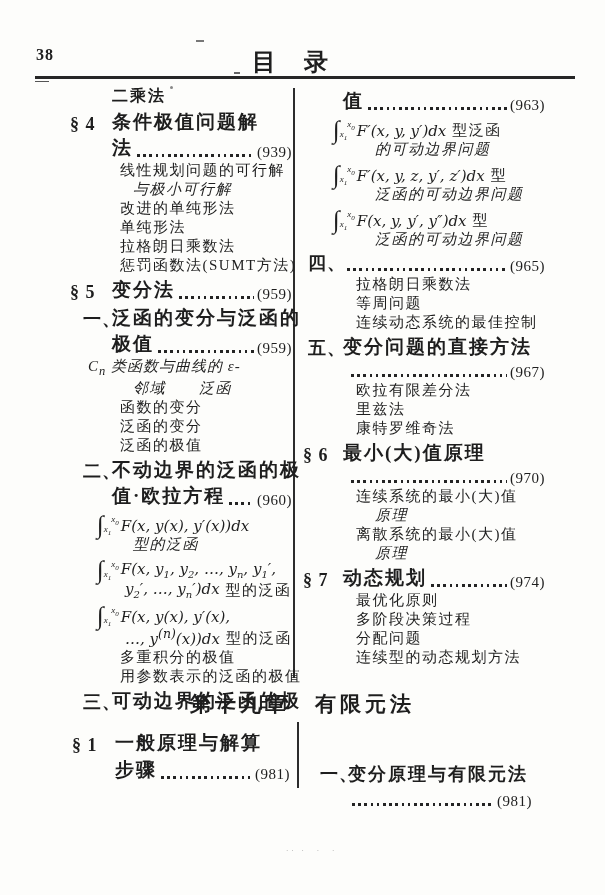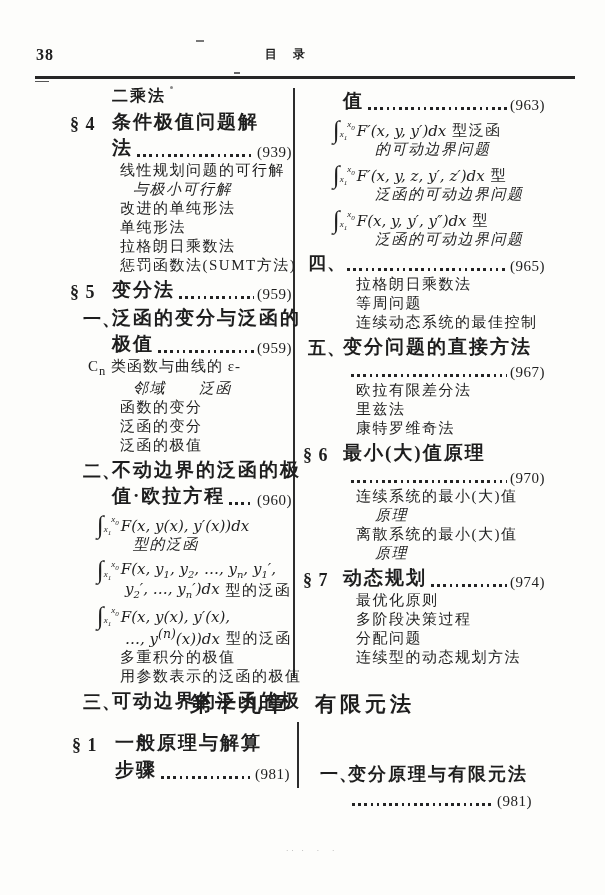--- a/index.html
+++ b/index.html
@@ -7,21 +7,21 @@
   #page{
     position:relative;
     width:605px;height:895px;
     background:#fdfdfb;
     overflow:hidden;
     font-family:"Liberation Serif","DejaVu Serif",serif;
     color:#1e1e1e;
   }
   
   .pagenum{position:absolute;left:36px;top:46px;font-size:16px;letter-spacing:1px;font-weight:bold;}
-  .hdr-title{position:absolute;left:265px;top:46px;font-size:12px;font-weight:bold;letter-spacing:2px;}
+  .hdr-title{position:absolute;left:252px;top:46px;font-size:24px;font-weight:bold;letter-spacing:2px;}
   .hdr-rule{position:absolute;left:35px;top:76px;width:540px;height:3px;background:#262626;}
   .hdr-rule2{position:absolute;left:35px;top:81px;width:14px;height:1px;background:#555;}
   
   .divider{position:absolute;left:293px;top:88px;width:1.5px;height:590px;background:#2c2c2c;}
   .divider-b{position:absolute;left:297px;top:722px;width:1.5px;height:66px;background:#2c2c2c;}
   
   .col{position:absolute;display:flex;flex-direction:column;}
   #col-left{left:70px;top:86px;width:222px;}
   #col-right{left:303px;top:88px;width:242px;}
   #bot-left{left:72px;top:726px;width:218px;}
@@ -31,21 +31,21 @@
   .row .txt{letter-spacing:1.5px;font-size:15px;}
   .row.sec{min-height:24px;margin-top:2px;font-weight:bold;}
   .row.sec .txt{font-size:19px;letter-spacing:2px;}
   .row.cont{min-height:23px;font-weight:bold;padding-left:42px;}
   .row.cont .txt{font-size:19px;letter-spacing:2px;}
   .row.contb{min-height:20px;font-weight:bold;padding-left:42px;}
   .row.contb .txt{font-size:16px;letter-spacing:2px;}
   .row.sub{min-height:18px;padding-left:50px;}
   .row.sub2{min-height:18px;padding-left:63px;font-style:italic;}
   .row.cn{min-height:19px;padding-left:18px;}
-  .row.cn .txt{letter-spacing:1px;}
+  .row.cn .txt{font-style:italic;letter-spacing:1px;}
   .row.math{min-height:26px;padding-left:27px;}
   .row.mathcont{min-height:19px;padding-left:55px;}
   .row.dotline{min-height:21px;padding-left:44px;}
   .mk{font-weight:bold;font-size:18px;letter-spacing:1px;display:inline-block;}
   .row.sec .mk{width:42px;}
   .row.sec.mx-n{padding-left:13px;}
   .row.sec.mx-n .mk{width:29px;}
   
   #col-right .row.cont{padding-left:40px;}
   #col-right .row.sub{padding-left:53px;}

